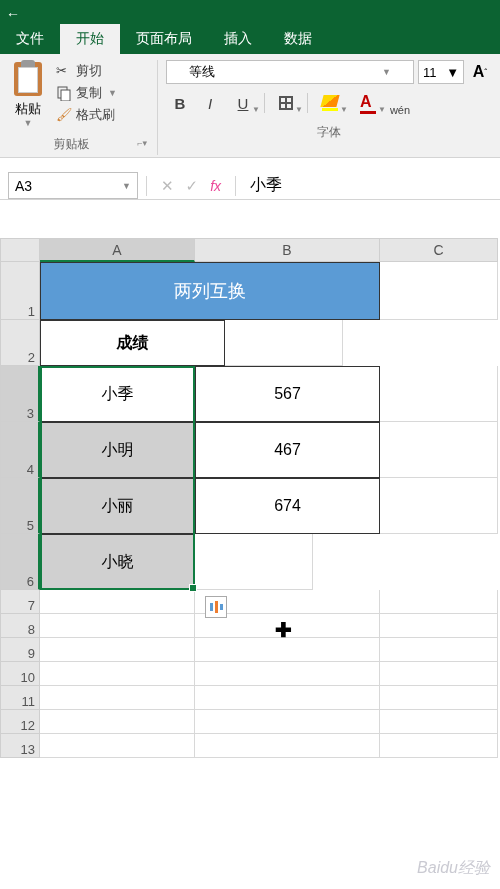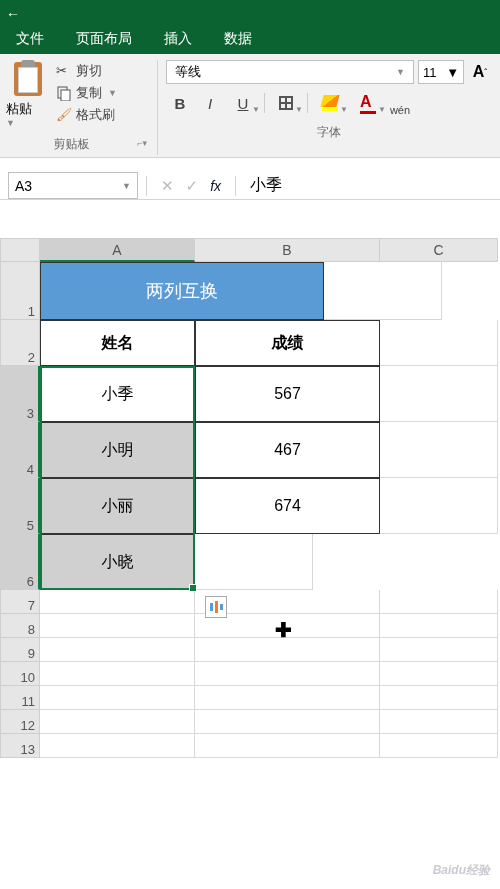--- a/index.html
+++ b/index.html
@@ -9,39 +9,39 @@
     .titlebar .back { color: #fff; margin-left: 6px; font-size: 14px; }
     
     .ribbon-tabs { height: 30px; background: #0c6332; display: flex; align-items: flex-end; }
     .tab { color: #fff; padding: 6px 16px; font-size: 14px; cursor: pointer; }
     .tab.active { background: #f1f1f1; color: #0c6332; }
     
     .ribbon { background: #f1f1f1; border-bottom: 1px solid #d4d4d4; padding: 6px 0 2px 0; display: flex; }
     
     .group-clip { width: 158px; border-right: 1px solid #d4d4d4; padding: 0 6px; }
     .clip-top { display: flex; gap: 6px; }
-    .paste-btn { width: 44px; text-align: left; }
+    .paste-btn { width: 44px; text-align: center; }
     .paste-icon { width: 34px; height: 38px; margin: 0 auto 2px; position: relative; }
     .paste-board { position: absolute; width: 28px; height: 34px; background: #c77d3e; border-radius: 3px; top: 2px; left: 3px; }
     .paste-paper { position: absolute; width: 20px; height: 26px; background: #fff; border: 1px solid #ccc; top: 7px; left: 7px; }
     .paste-clip2 { position: absolute; width: 14px; height: 7px; background: #999; border-radius: 3px 3px 0 0; top: 0; left: 10px; }
     .clip-actions { flex: 1; }
     .clip-row { display: flex; align-items: center; gap: 4px; font-size: 13px; padding: 2px 0; color: #444; }
     .clip-row .dd { font-size: 9px; color: #888; margin-left: 2px; }
     .icon-sm { width: 16px; height: 16px; display: inline-block; }
     .scissors { color: #444; }
     .copy-ico svg { width: 16px; height: 16px; }
     .brush-ico { color: #d08030; }
     
     .group-label { text-align: center; font-size: 12px; color: #666; padding: 8px 0 2px; }
     .group-clip .dd2 { font-size: 9px; color: #888; float: right; margin-top: 10px; margin-right: 4px; }
     
     .group-font { flex: 1; padding: 0 8px; }
     .font-row1 { display: flex; gap: 4px; margin-bottom: 6px; }
-    .font-sel { flex: 1; height: 24px; border: 1px solid #c0c0c0; background: #fff; font-size: 13px; padding: 2px 8px; display: flex; align-items: center; justify-content: space-between; }
+    .font-sel { flex: 1; height: 24px; border: 1px solid #c0c0c0; background: #fff; font-size: 13px; padding: 2px 22px; display: flex; align-items: center; justify-content: space-between; }
     .font-sel .dd { font-size: 9px; color: #888; }
     .size-sel { width: 46px; height: 24px; border: 1px solid #c0c0c0; background: #fff; font-size: 13px; padding: 2px 4px; display: flex; align-items: center; justify-content: space-between; }
     .inc-font { width: 24px; height: 24px; display: flex; align-items: center; justify-content: center; }
     .inc-font .big { font-size: 16px; font-weight: bold; }
     .inc-font .sup { font-size: 9px; }
     .font-row2 { display: flex; gap: 2px; align-items: center; }
     .fbtn { width: 28px; height: 26px; display: flex; align-items: center; justify-content: center; font-size: 15px; color: #444; position: relative; }
     .fbtn .dd { font-size: 8px; color: #888; position: absolute; right: 0; bottom: 2px; }
     .fbtn.bold { font-weight: bold; }
     .fbtn.ital { font-style: italic; }
@@ -54,21 +54,21 @@
     .fill-bar { width: 16px; height: 3px; background: #ffff00; margin-top: 1px; }
     .color-btn { width: 36px; }
     .color-A { color: #c00000; font-weight: bold; font-size: 16px; }
     .color-bar { width: 16px; height: 3px; background: #c00000; }
     .ruby-btn { width: 24px; align-items: flex-end; }
     
     .formula-bar { display: flex; height: 28px; border-bottom: 1px solid #d4d4d4; margin-top: 14px; }
     .name-box { width: 130px; border: 1px solid #c0c0c0; background: #fff; display: flex; align-items: center; padding: 0 6px; font-size: 14px; justify-content: space-between; margin: 0 4px 0 8px; }
     .name-box .dd { font-size: 9px; color: #888; }
     .fb-btns { display: flex; align-items: center; gap: 12px; padding: 0 10px; color: #bbb; font-size: 15px; }
-    .fb-btns .fx { font-style: italic; font-size: 14px; color: #0f172a; }
+    .fb-btns .fx { font-style: italic; font-size: 14px; color: #ec4899; }
     .fb-sep { width: 1px; height: 20px; background: #d4d4d4; margin: 4px 4px 0; }
     .formula-input { flex: 1; border: none; padding: 0 10px; font-size: 16px; outline: none; }
     
     .grid-area { position: relative; margin-top: 38px; }
     .col-headers { display: flex; height: 24px; }
     .corner { width: 40px; background: #e6e6e6; border: 1px solid #cfcfcf; }
     .col-h { background: #e6e6e6; border: 1px solid #cfcfcf; border-left: none; text-align: center; font-size: 14px; color: #555; line-height: 22px; }
     .col-h.sel { background: #d0d0d0; border-bottom: 2px solid #107c41; }
     .col-a { width: 155px; }
     .col-b { width: 185px; }
@@ -91,31 +91,32 @@
     .sel-active { background: #fff; }
     
     .selection-border { position: absolute; border: 2px solid #107c41; pointer-events: none; left: 40px; top: 128px; width: 155px; height: 224px; }
     .selection-border::after { content: ''; position: absolute; right: -4px; bottom: -4px; width: 6px; height: 6px; background: #107c41; border: 1px solid #fff; }
     
     .quick-icon { position: absolute; left: 205px; top: 358px; width: 22px; height: 22px; border: 1px solid #aaa; background: #fff; display: flex; align-items: center; justify-content: center; font-size: 11px; }
     .quick-icon .qbar { width: 3px; background: #5b9bd5; margin: 0 1px; }
     
     .cursor-plus { position: absolute; left: 275px; top: 380px; font-size: 20px; font-weight: bold; color: #000; }
     
-    .watermark { position: absolute; right: 10px; bottom: 10px; color: rgba(150,150,165,0.5); font-size: 12px; font-style: italic; font-weight: bold; }
+    .watermark { position: absolute; right: 10px; bottom: 10px; color: rgba(150,150,165,0.5); font-size: 16px; font-style: italic; font-weight: normal; }
   </style>
 </head>
 <body>
 
 <div class="titlebar">
   <span class="back">←</span>
 </div>
 
 <div class="ribbon-tabs">
   <div class="tab">文件</div>
+  <div class="tab active">开始</div>
   <div class="tab">页面布局</div>
   <div class="tab">插入</div>
   <div class="tab">数据</div>
 </div>
 
 <div class="ribbon">
   <div class="group-clip">
     <div class="clip-top">
       <div class="paste-btn">
         <div class="paste-icon">
@@ -222,26 +223,25 @@
 <div class="grid-area">
   <div class="col-headers">
     <div class="corner"></div>
     <div class="col-h col-a sel">A</div>
     <div class="col-h col-b">B</div>
     <div class="col-h col-c">C</div>
   </div>
 
   <div class="row r1">
     <div class="row-h">1</div>
-    <div class="cell merged-title" style="width:284px">两列互换</div>
+    <div class="cell merged-title" style="width:340px">两列互换</div>
     <div class="cell col-c" style="width:118px"></div>
   </div>
   <div class="row r2">
     <div class="row-h">2</div>
-    <div class="cell hdr-cell col-a">姓名</div>
     <div class="cell hdr-cell col-b">成绩</div>
     <div class="cell col-c"></div>
   </div>
   <div class="row r3">
     <div class="row-h sel">3</div>
     <div class="cell data-cell sel-active col-a">小季</div>
     <div class="cell data-cell col-b">567</div>
     <div class="cell col-c"></div>
   </div>
   <div class="row r4">

